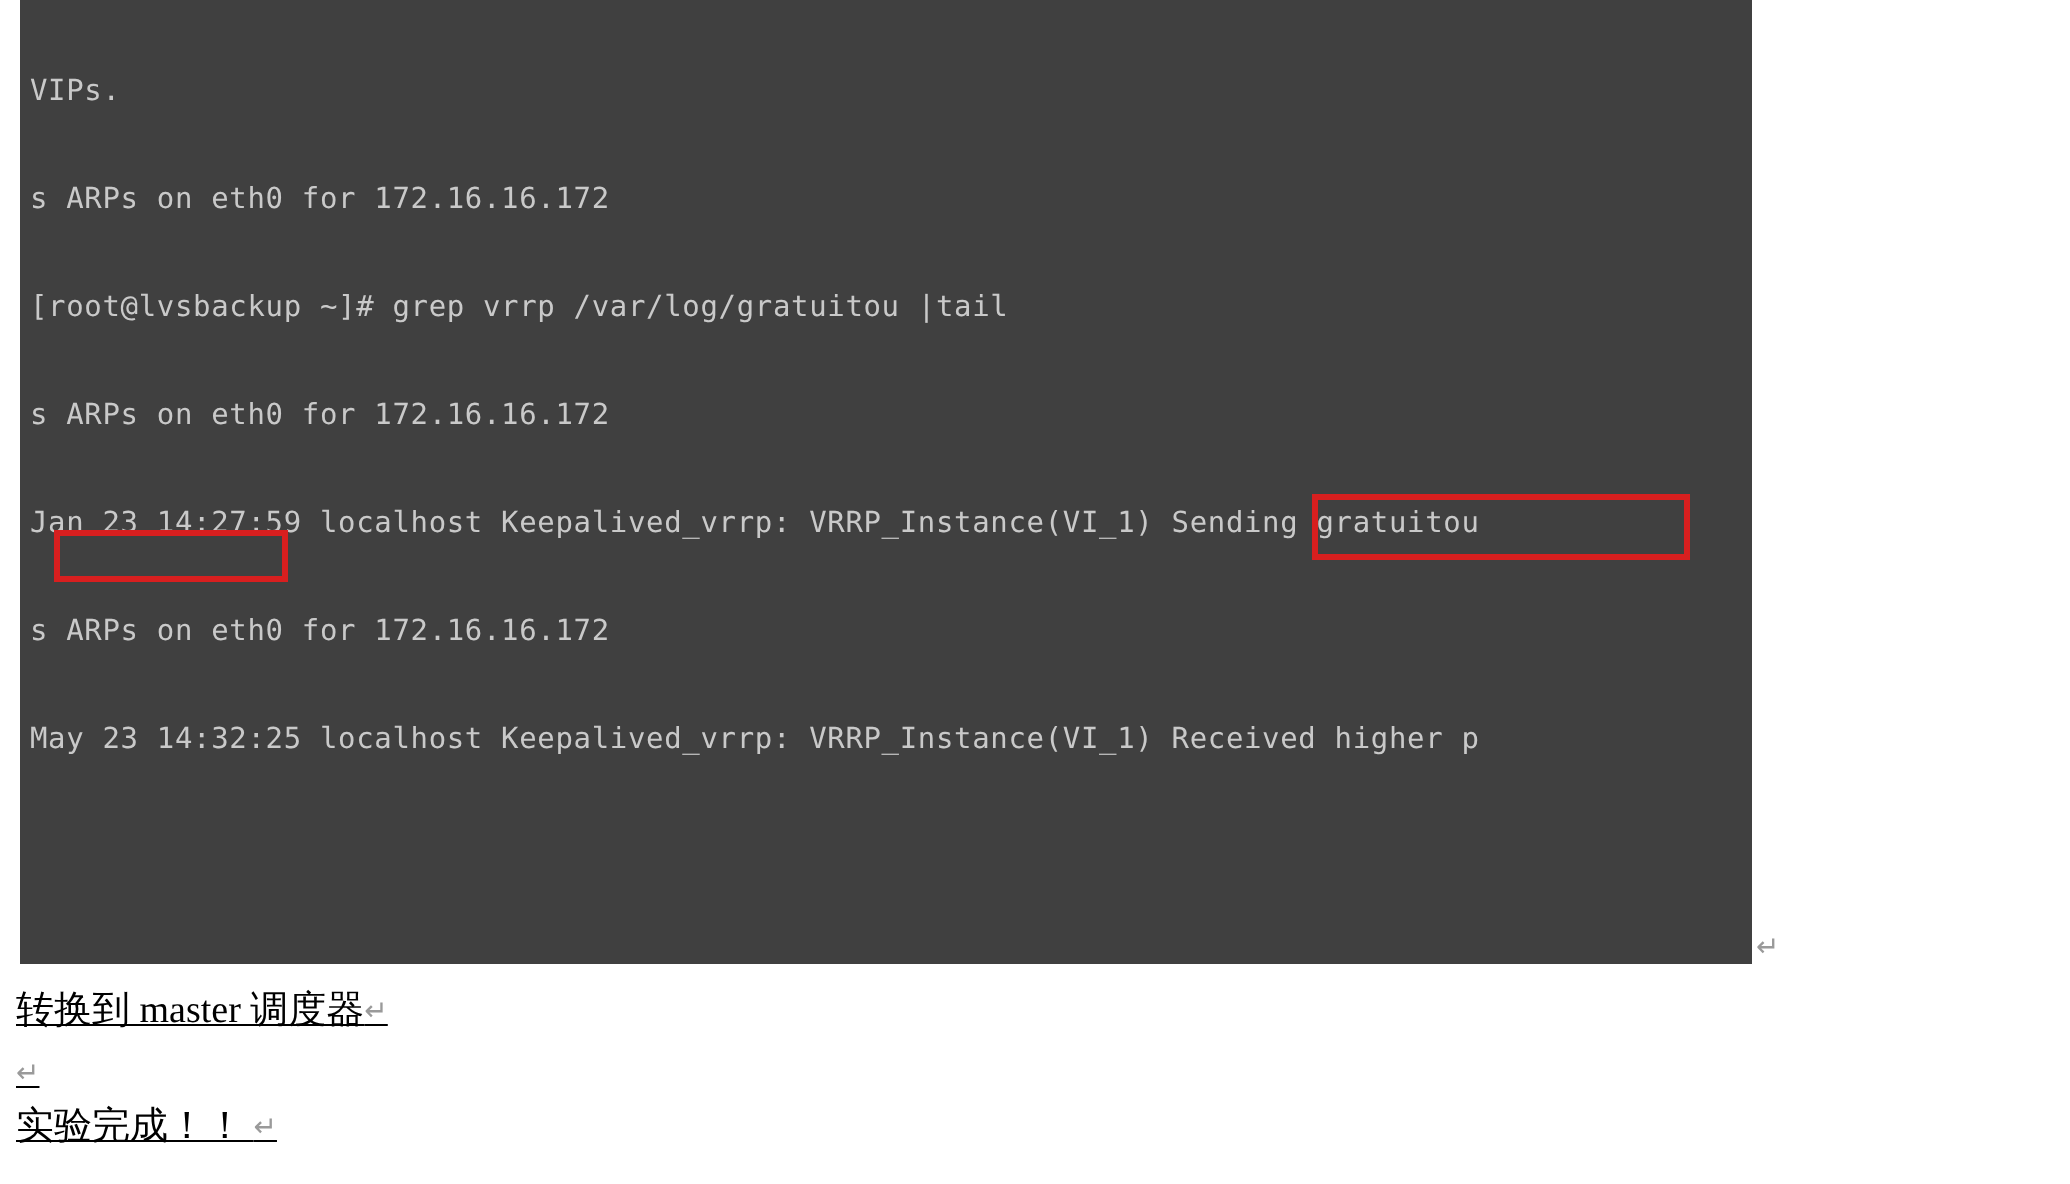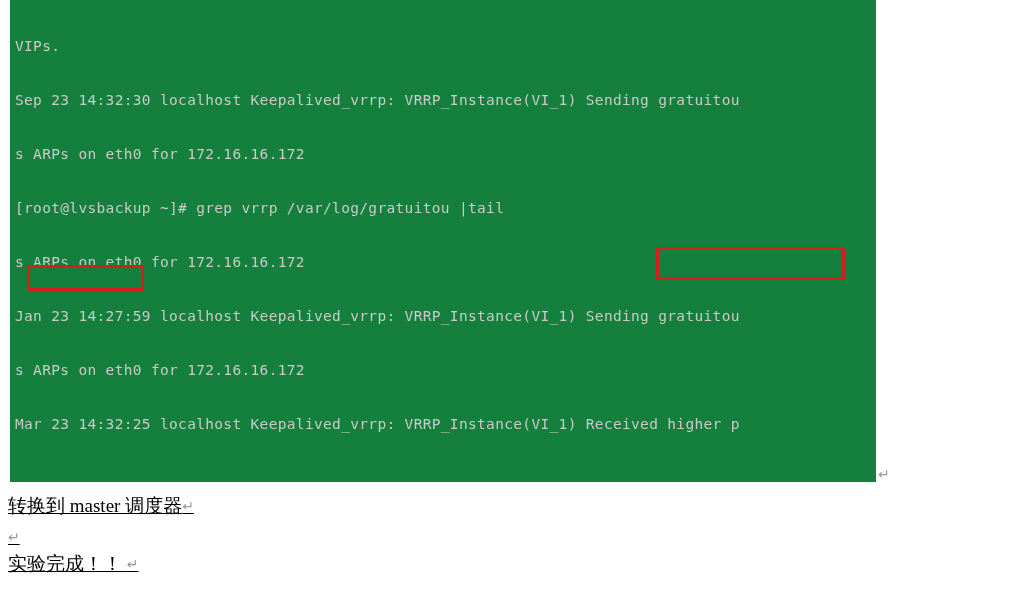--- a/index.html
+++ b/index.html
@@ -15,21 +15,21 @@
     font-family: "Liberation Serif", "DejaVu Serif", serif;
   }
 
   
   #terminal {
     position: absolute;
     left: 10px;
     top: 0px;
     width: 866px;
     height: 482px;
-    background: #15803d;
+    background: #404040;
     overflow: hidden;
   }
   #terminal-lines {
     position: absolute;
     left: 5px;
     top: 1px;
     font-family: "DejaVu Sans Mono", "Liberation Mono", monospace;
     font-size: 14.5px;
     line-height: 18px;
     letter-spacing: 0.33px;
@@ -89,27 +89,26 @@
     font-size: 14px;
     font-family: "DejaVu Sans", sans-serif;
   }
 </style>
 </head>
 <body>
 
 <div id="terminal">
   <div id="terminal-lines">
     <div class="term-line">VIPs.</div>
-    <div class="term-line">Sep 23 14:32:30 localhost Keepalived_vrrp: VRRP_Instance(VI_1) Sending gratuitou</div>
     <div class="term-line">s ARPs on eth0 for 172.16.16.172</div>
     <div class="term-line">[root@lvsbackup ~]# grep vrrp /var/log/gratuitou |tail</div>
     <div class="term-line">s ARPs on eth0 for 172.16.16.172</div>
     <div class="term-line">Jan 23 14:27:59 localhost Keepalived_vrrp: VRRP_Instance(VI_1) Sending gratuitou</div>
     <div class="term-line">s ARPs on eth0 for 172.16.16.172</div>
-    <div class="term-line">Mar 23 14:32:25 localhost Keepalived_vrrp: VRRP_Instance(VI_1) Received higher p</div>
+    <div class="term-line">May 23 14:32:25 localhost Keepalived_vrrp: VRRP_Instance(VI_1) Received higher p</div>
     
     
     
     
     
     
     
     
     
     

